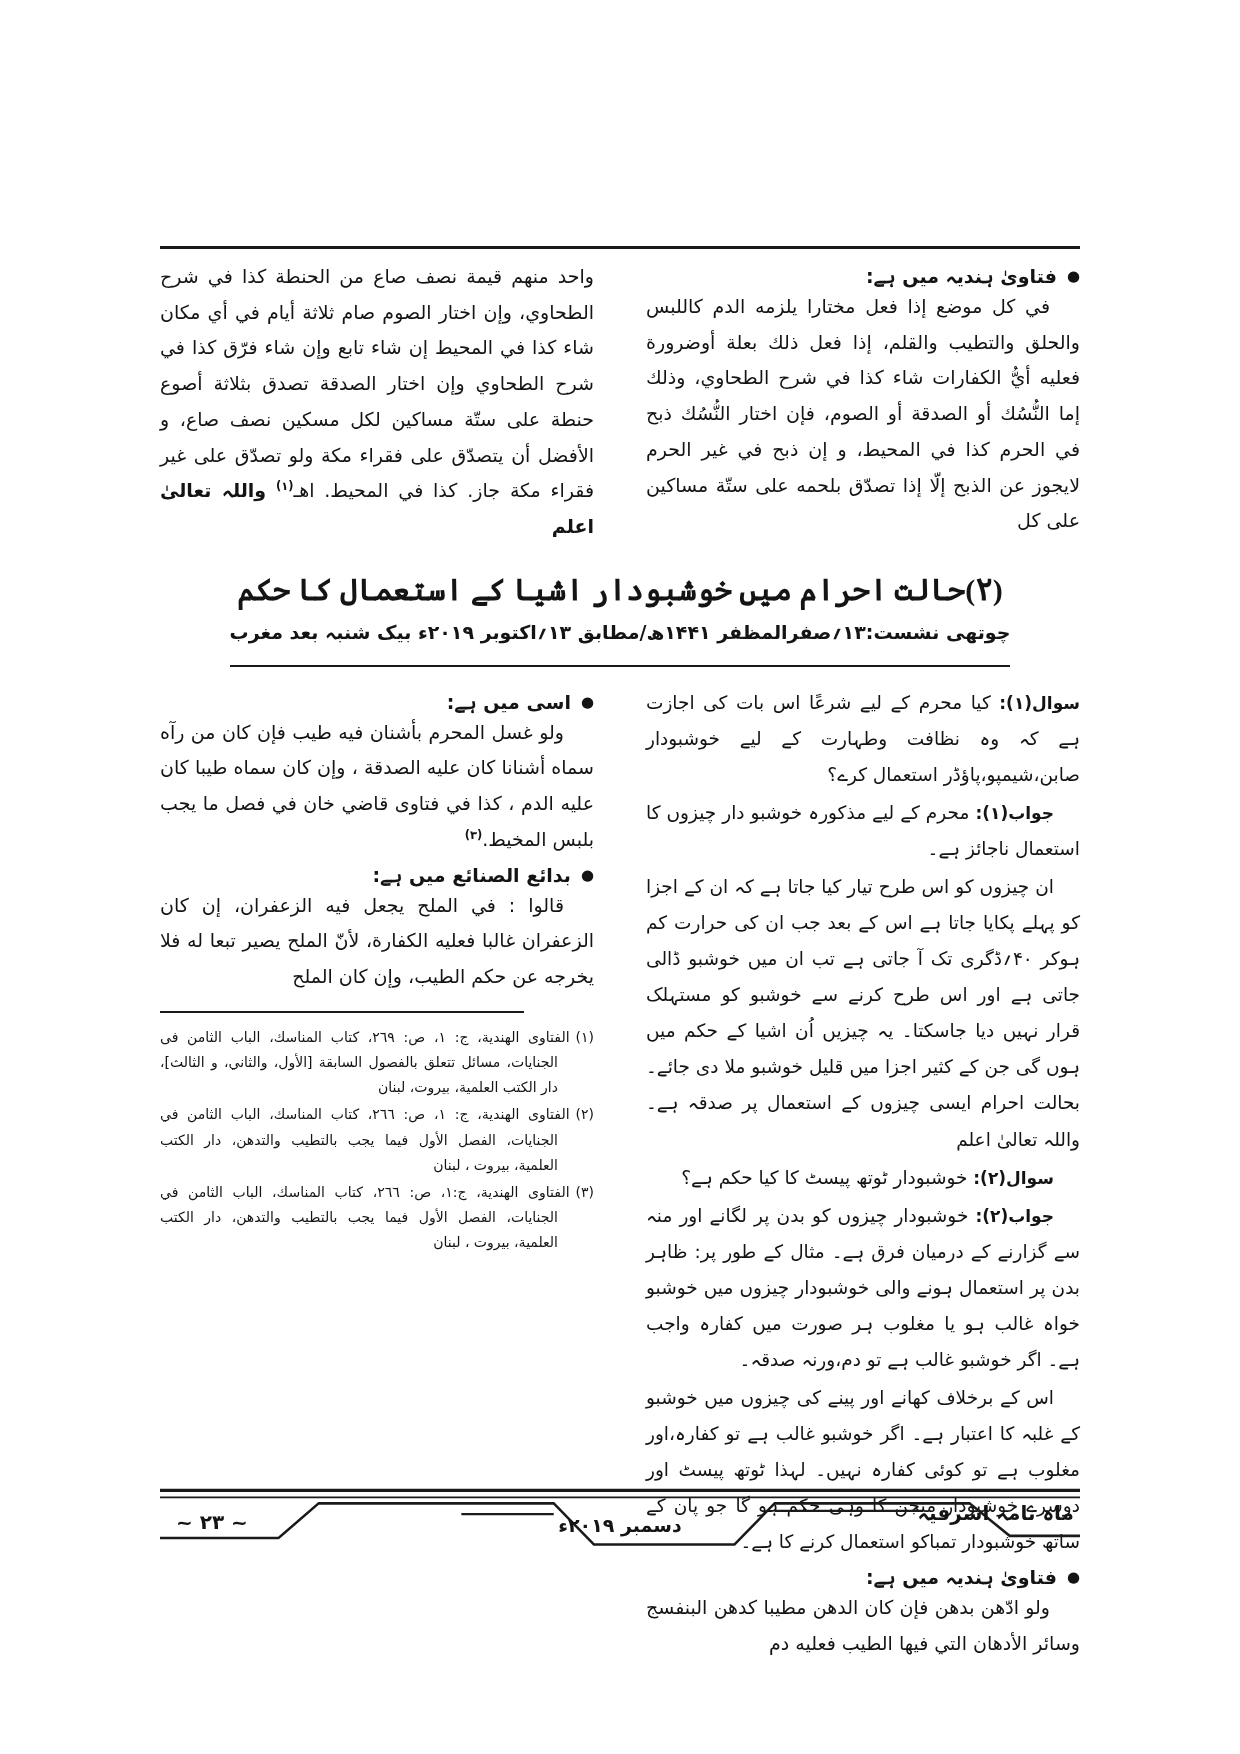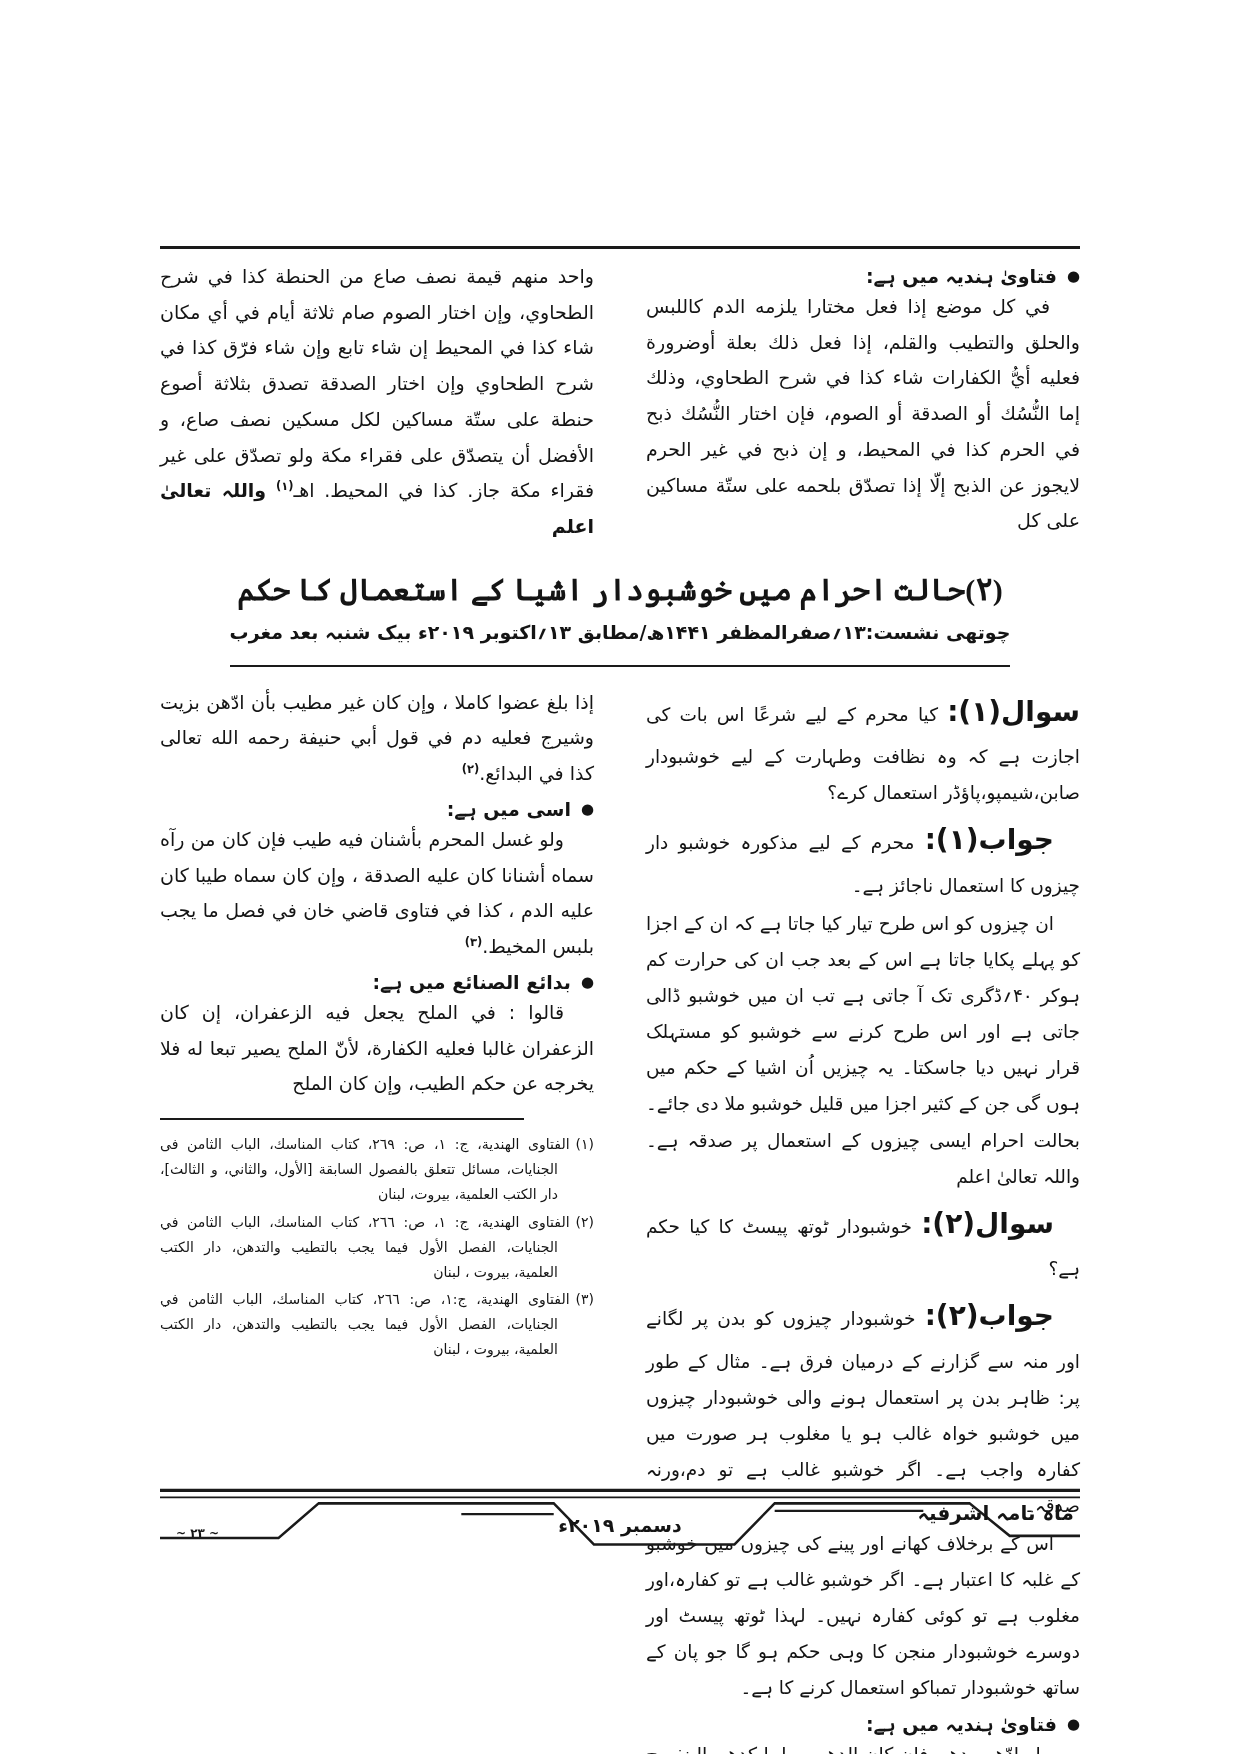--- a/index.html
+++ b/index.html
@@ -18,21 +18,21 @@
   .cols{display:flex;gap:52px;align-items:flex-start;}
   .col{flex:1;min-width:0;}
   
   .arabic{font-size:19px;line-height:1.88;text-align:justify;text-align-last:right;}
   .arabic.indent{text-indent:30px;}
   
   .urdu{font-size:18.5px;line-height:1.95;text-align:justify;text-align-last:right;}
   .urdu.indent{text-indent:26px;}
   .src-head{font-size:19px;font-weight:bold;margin:6px 0 2px;white-space:nowrap;}
   .bullet{display:inline-block;margin-left:10px;font-size:15px;transform:translateY(-2px);}
-  .qa-label{font-weight:bold;font-size:28px;margin-top:41px;}
+  .qa-label{font-weight:bold;font-size:17px;margin-top:41px;}
   .tasliya{font-weight:bold;}
   sup.ref{font-size:11.5px;font-weight:bold;vertical-align:super;line-height:0;}
   
   .section-heading{
     text-align:center;font-weight:bold;font-size:30px;line-height:1.4;
     margin:22px 0 10px;letter-spacing:-0.5px;font-family:Liberation Serif, serif;
   }
   .session-line{text-align:center;margin:0 0 18px;}
   .session-line span{
     display:inline-block;font-weight:bold;font-size:19px;
@@ -43,21 +43,21 @@
   .fn-divider{border-top:2px solid #1a1a1a;margin:16px 70px 12px 0;}
   .footnote{
     font-size:14px;line-height:1.8;text-align:justify;text-align-last:right;
     padding-right:36px;text-indent:-36px;margin-bottom:2px;
   }
   .fn-num{font-weight:normal;margin-left:6px;}
   
   .footer{position:absolute;top:1486px;right:160px;left:160px;height:78px;}
   .footer svg{position:absolute;inset:0;width:100%;height:100%;}
   .footer .ftext{position:absolute;font-weight:bold;white-space:nowrap;}
-  .f-page{left:16px;top:24px;font-size:12px;direction:ltr;margin-top:16px;}
+  .f-page{left:16px;top:24px;font-size:20px;direction:ltr;}
   .f-date{left:50%;transform:translateX(-50%);top:28px;font-size:19px;}
   .f-mag{right:6px;top:15px;font-size:20px;}
 </style>
 </head>
 <body>
 
 <div class="page">
   <div class="content">
 
     <div class="top-rule"></div>
@@ -104,23 +104,20 @@
           <span>خوشبودار چیزوں کو بدن پر لگانے اور منہ سے گزارنے کے درمیان فرق ہے۔ مثال کے طور پر: ظاہر بدن پر استعمال ہونے والی خوشبودار چیزوں میں خوشبو خواہ غالب ہو یا مغلوب ہر صورت میں کفارہ واجب ہے۔ اگر خوشبو غالب ہے تو دم،ورنہ صدقہ۔</span>
         </p>
         <p class="urdu indent block">اس کے برخلاف کھانے اور پینے کی چیزوں میں خوشبو کے غلبہ کا اعتبار ہے۔ اگر خوشبو غالب ہے تو کفارہ،اور مغلوب ہے تو کوئی کفارہ نہیں۔ لہذا ٹوتھ پیسٹ اور دوسرے خوشبودار منجن کا وہی حکم ہو گا جو پان کے ساتھ خوشبودار تمباکو استعمال کرنے کا ہے۔</p>
         <div class="src-head">
           <span class="bullet">●</span><span>فتاویٰ ہندیہ میں ہے:</span>
         </div>
         <p class="arabic indent block">ولو ادّهن بدهن فإن كان الدهن مطيبا كدهن البنفسج وسائر الأدهان التي فيها الطيب فعليه دم</p>
       </div>
 
       <div class="col">
-        <p class="arabic block">
-          <span>إذا بلغ عضوا كاملا ، وإن كان غير مطيب بأن ادّهن بزيت وشيرج فعليه دم في قول أبي حنيفة رحمه الله تعالى كذا في البدائع.</span><sup class="ref">(٢)</sup>
-        </p>
         <div class="src-head">
           <span class="bullet">●</span><span>اسی میں ہے:</span>
         </div>
         <p class="arabic indent block">
           <span>ولو غسل المحرم بأشنان فيه طيب فإن كان من رآه سماه أشنانا كان عليه الصدقة ، وإن كان سماه طيبا كان عليه الدم ، كذا في فتاوى قاضي خان في فصل ما يجب بلبس المخيط.</span><sup class="ref">(٣)</sup>
         </p>
         <div class="src-head">
           <span class="bullet">●</span><span>بدائع الصنائع میں ہے:</span>
         </div>
         <p class="arabic indent block">قالوا : في الملح يجعل فيه الزعفران، إن كان الزعفران غالبا فعليه الكفارة، لأنّ الملح يصير تبعا له فلا يخرجه عن حكم الطيب، وإن كان الملح</p>

